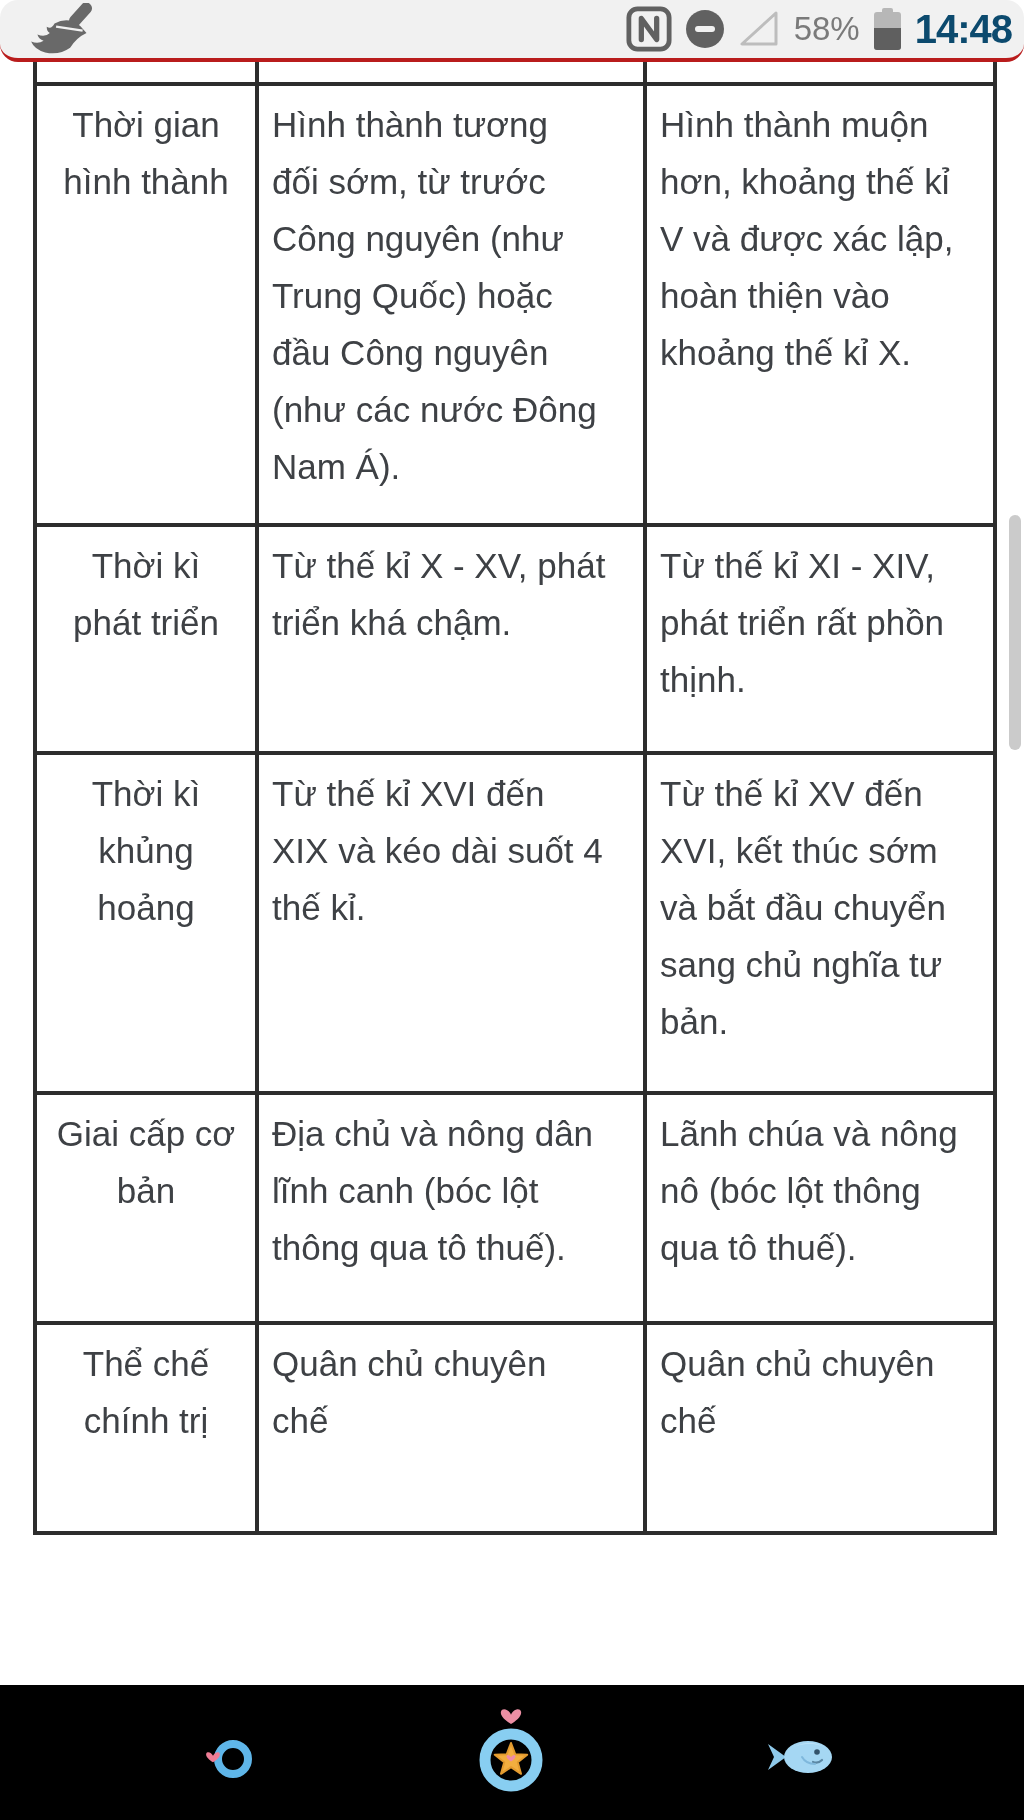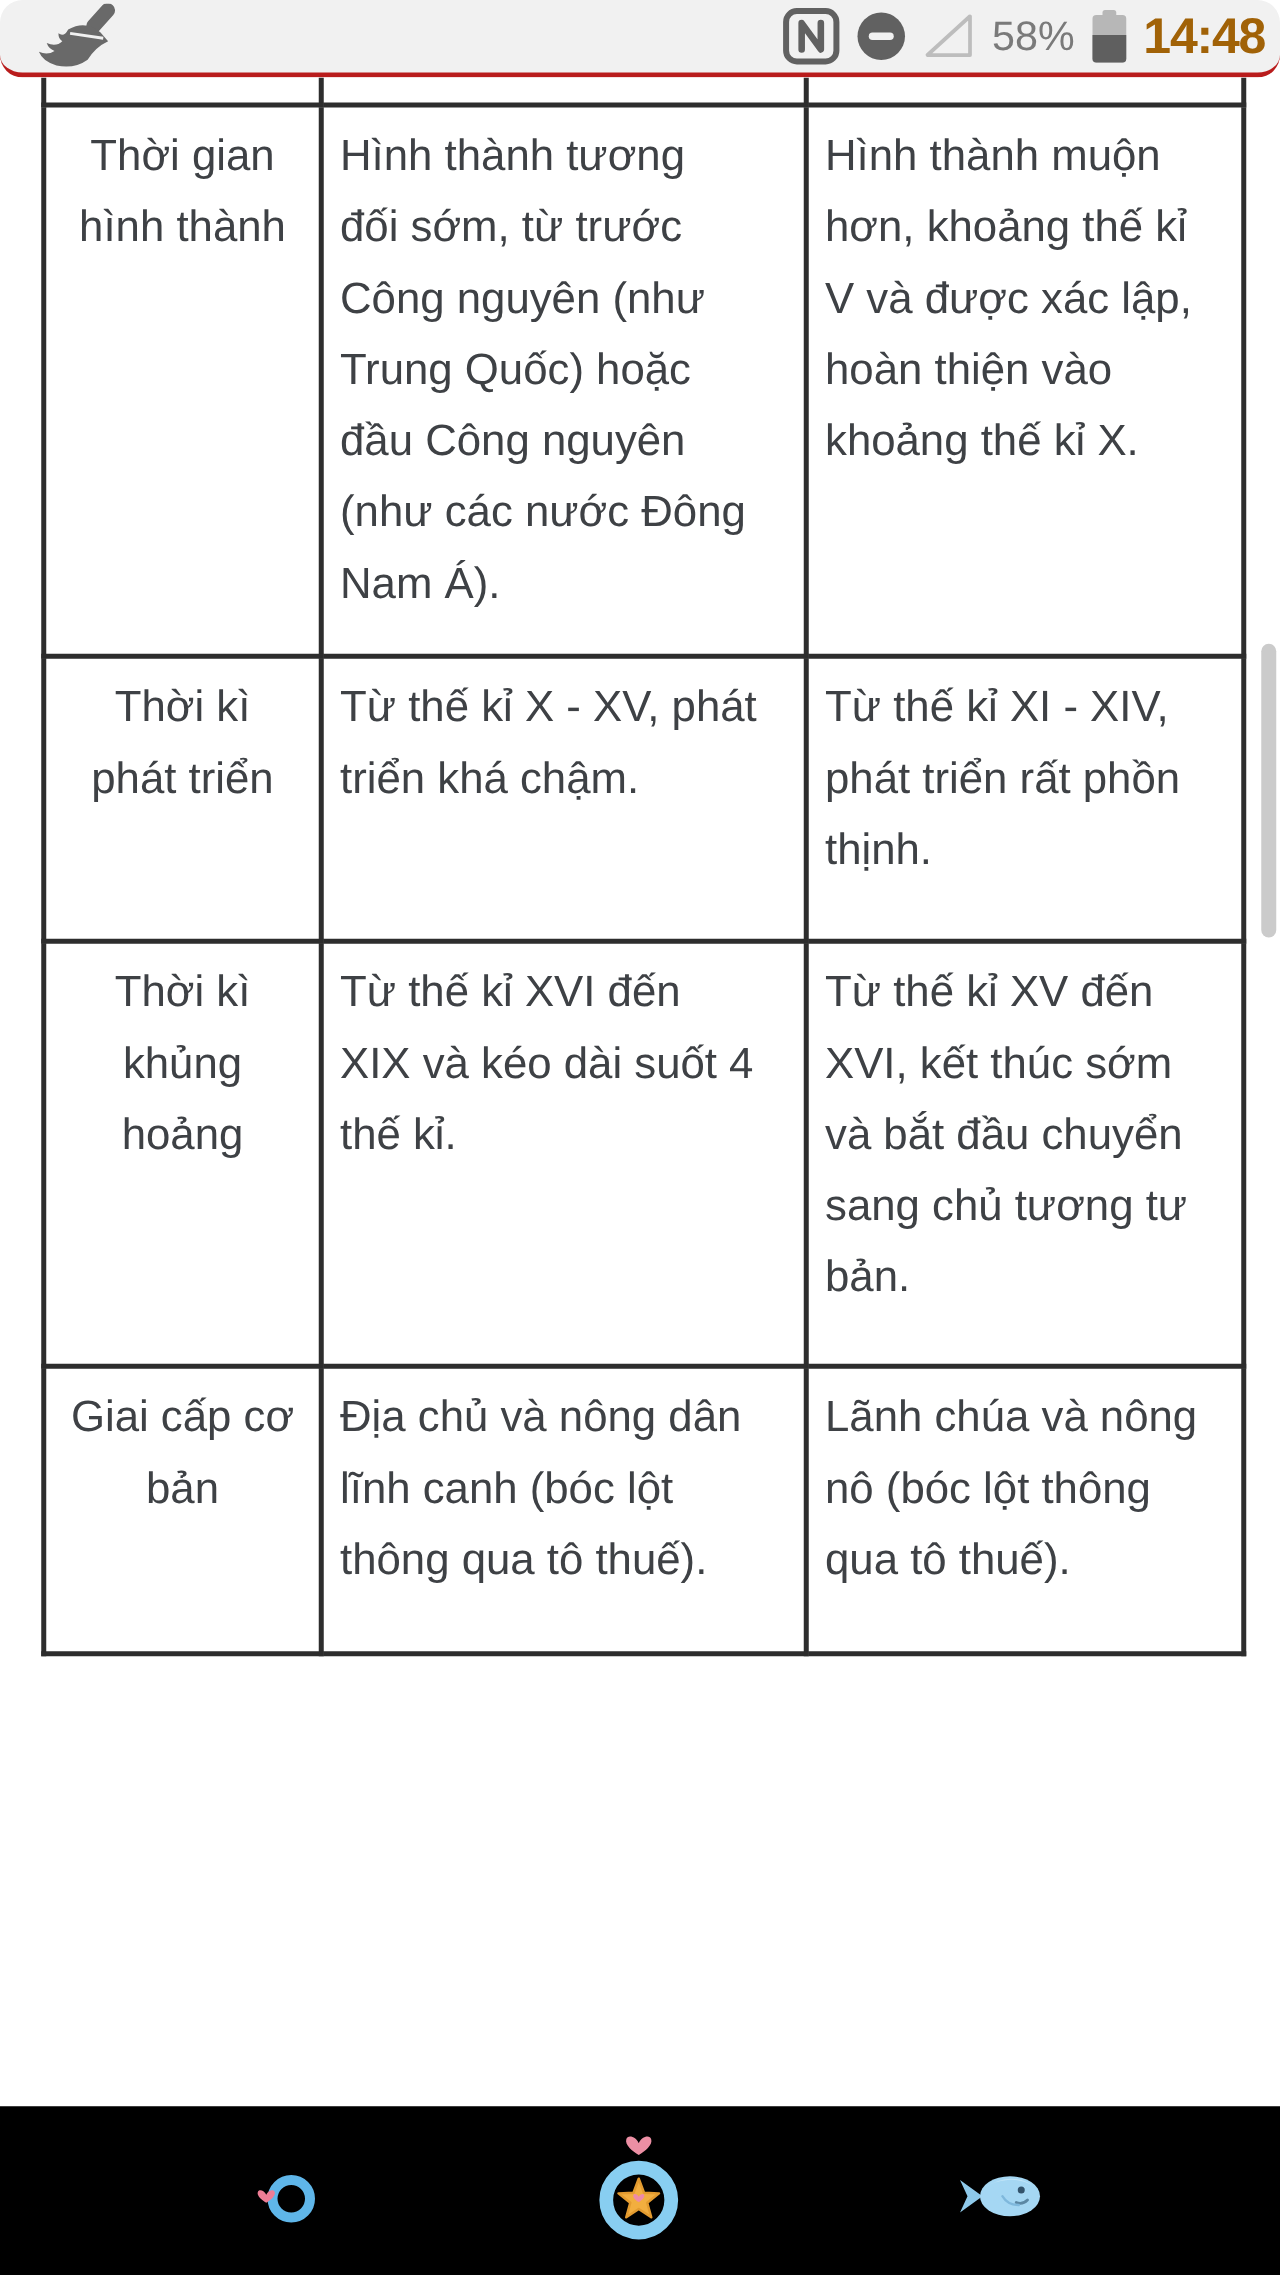--- a/index.html
+++ b/index.html
@@ -10,21 +10,21 @@
 
   
   .status-bar {
     position:absolute; top:0; left:0; width:1024px; height:62px;
     background:#f1f1f1; display:flex; justify-content:space-between;
     align-items:center; padding:0 12px 0 28px; box-sizing:border-box;
     border-bottom:4px solid #b91c1c; z-index:10;border-radius:18px;
   }
   .status-right { display:flex; align-items:center; gap:14px; }
   .pct { font-size:33px; color:#7a7a7a; }
-  .clock { font-size:40px; font-weight:600; color:#a16207; letter-spacing:-1px; }
+  .clock { font-size:40px; font-weight:600; color:#0c4a6e; letter-spacing:-1px; }
   .dnd-icon {
     width:38px; height:38px; border-radius:50%; background:#616161;
     position:relative; display:inline-block;
   }
   .dnd-icon .dnd-bar {
     position:absolute; left:50%; top:50%; transform:translate(-50%,-50%);
     width:20px; height:6px; border-radius:3px; background:#f1f1f1;
   }
   .battery { position:relative; width:27px; height:42px; display:inline-block; }
   .battery .shell {
@@ -176,38 +176,52 @@
             </td>
     <td class="c2">
               <div class="cell">Từ thế kỉ XVI đến
 XIX và kéo dài suốt 4
 thế kỉ.</div>
             </td>
     <td class="c3">
               <div class="cell">Từ thế kỉ XV đến
 XVI, kết thúc sớm
 và bắt đầu chuyển
-sang chủ tương tư
+sang chủ nghĩa tư
 bản.</div>
             </td>
   </tr>
           <tr class="r5">
     <td class="c1">
               <div class="cell">Giai cấp cơ
 bản</div>
             </td>
     <td class="c2">
               <div class="cell">Địa chủ và nông dân
 lĩnh canh (bóc lột
 thông qua tô thuế).</div>
             </td>
     <td class="c3">
               <div class="cell">Lãnh chúa và nông
 nô (bóc lột thông
 qua tô thuế).</div>
+            </td>
+  </tr>
+          <tr class="r6">
+    <td class="c1">
+              <div class="cell">Thể chế
+chính trị</div>
+            </td>
+    <td class="c2">
+              <div class="cell">Quân chủ chuyên
+chế</div>
+            </td>
+    <td class="c3">
+              <div class="cell">Quân chủ chuyên
+chế</div>
             </td>
   </tr>
         </tbody>
     </table>
   </main>
 
   <div class="scrollbar"></div>
 
   <nav class="nav-bar">
     <button class="nav-btn back">

